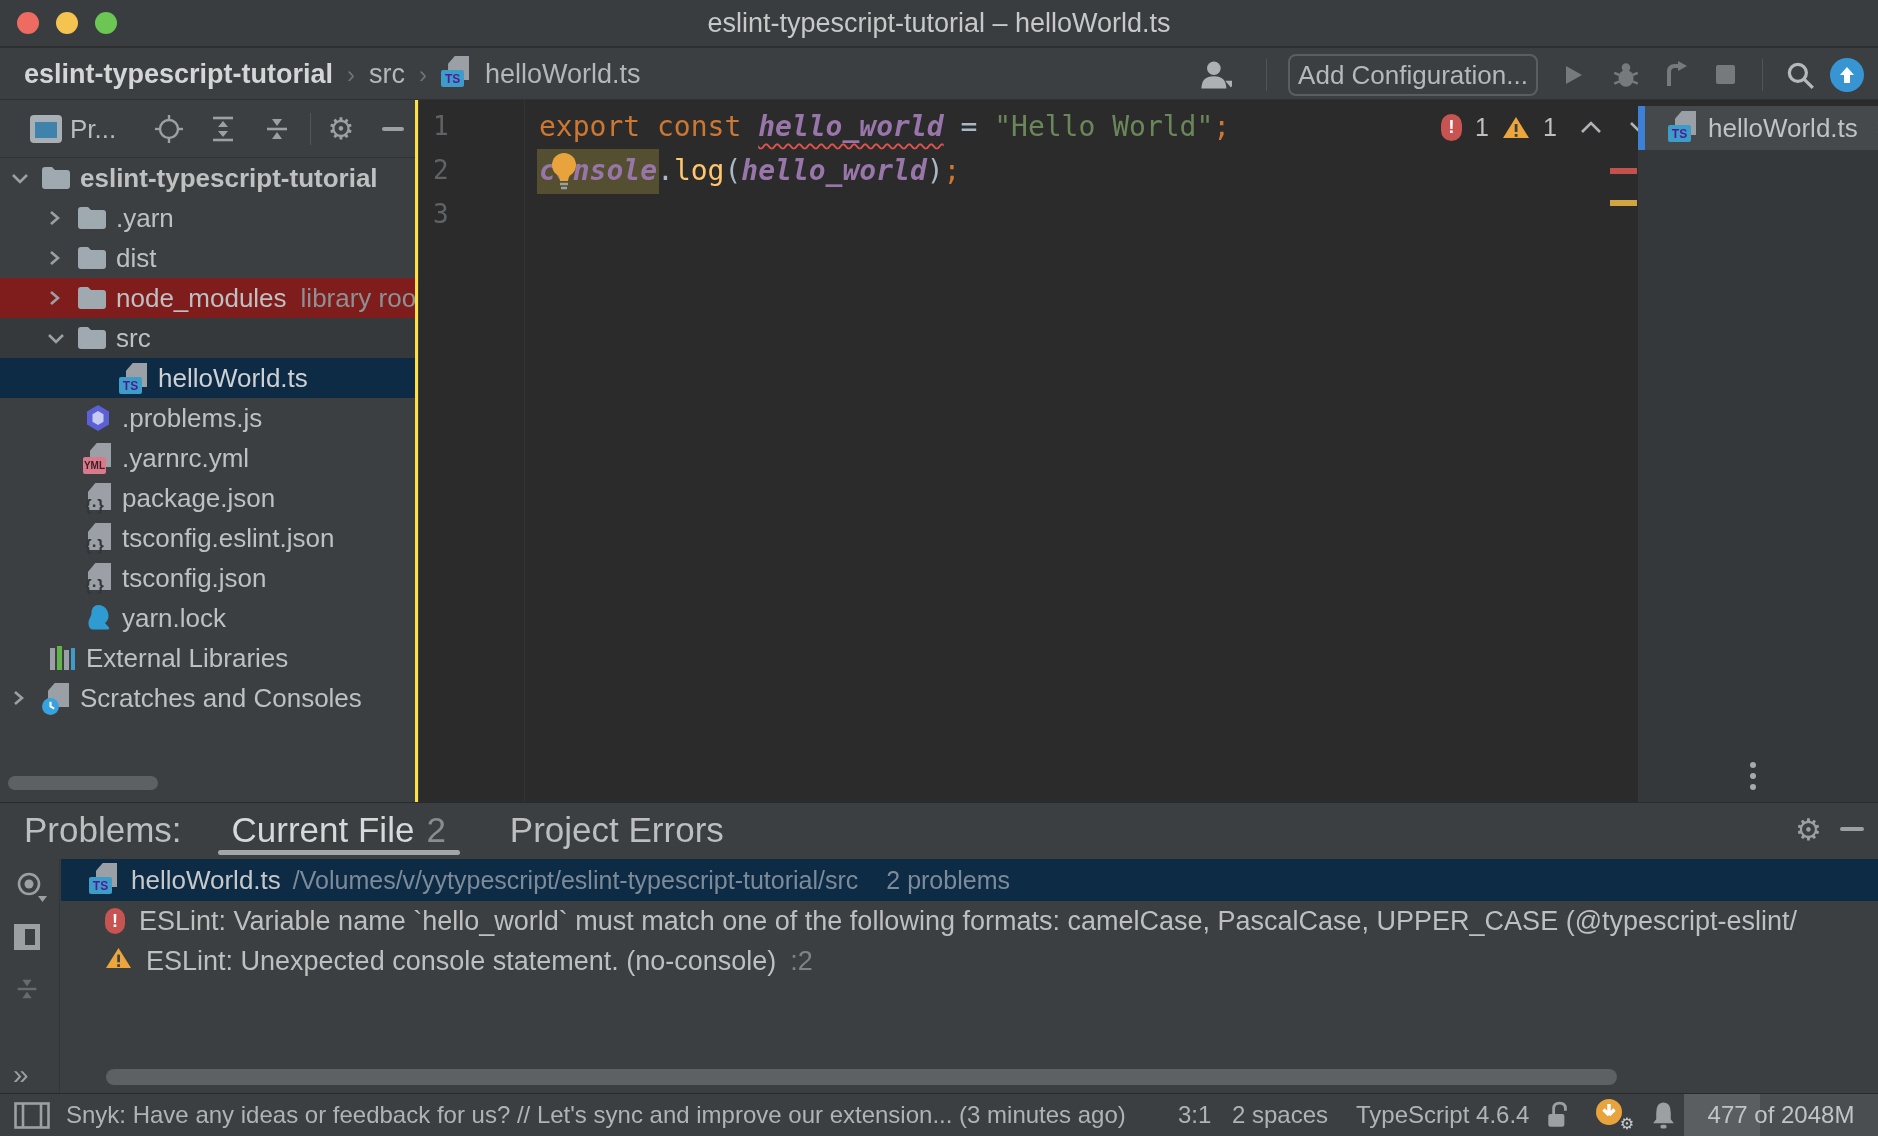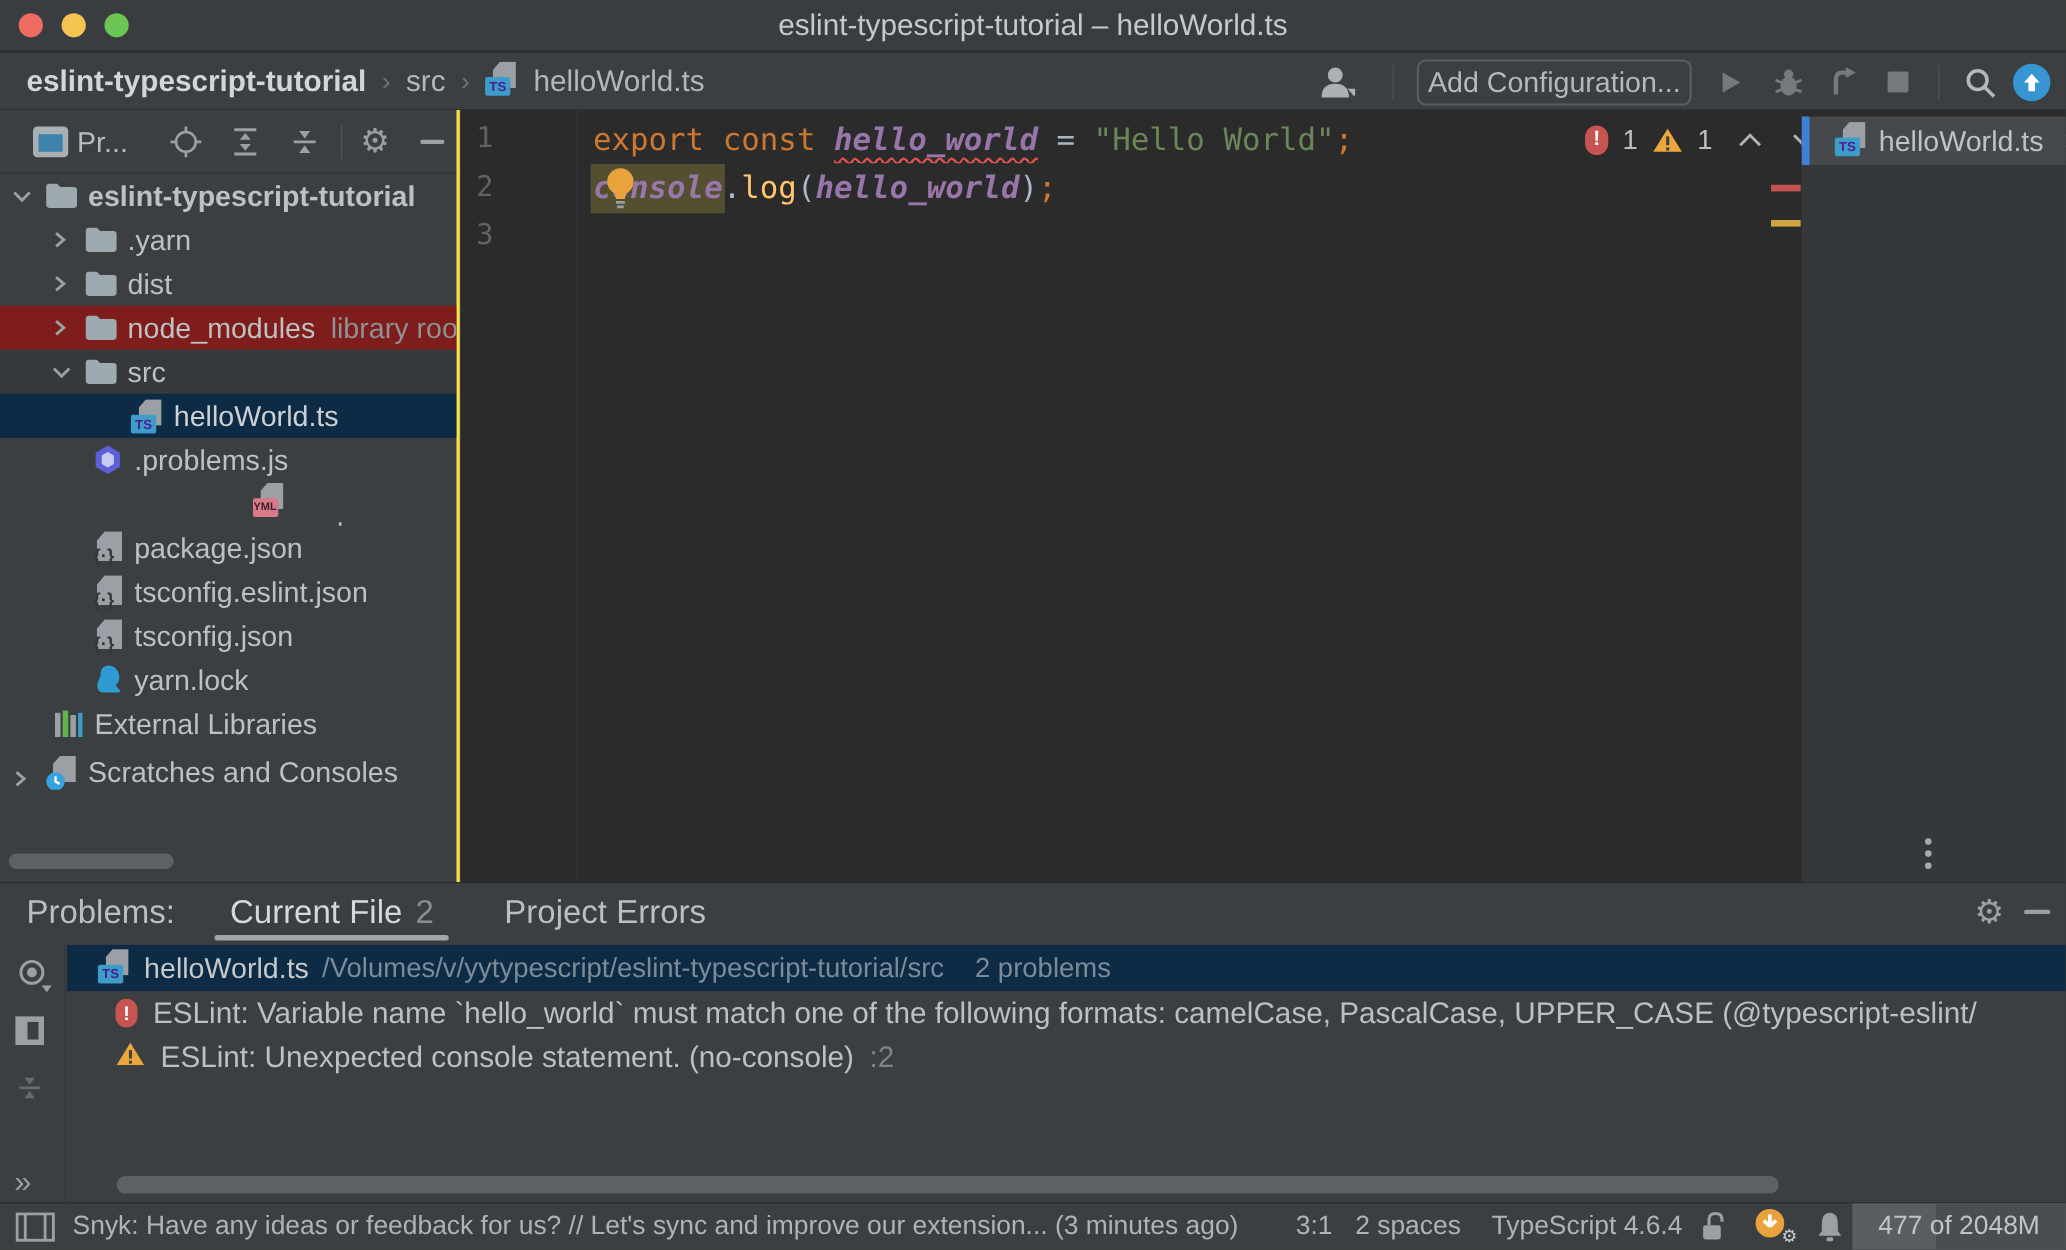--- a/index.html
+++ b/index.html
@@ -103,21 +103,21 @@
   #vtab-close { margin-left:8px; color:#9da0a2; font-size:28px; line-height:28px; }
   #kebab { position:absolute; left:112px; top:656px; }
   #kebab div { width:6px; height:6px; border-radius:50%; background:#a7aaac;
     margin-bottom:5px; }
 
   
   #problems { position:absolute; left:0; top:802px; width:1878px; height:291px;
     background:#3c3f41; border-top:1px solid #282b2d; overflow:hidden; }
   #ptabs { position:absolute; left:0; top:0; width:100%; height:54px;
     display:flex; align-items:center; padding-left:24px; gap:36px;
-    font-size:30px; color:#bcbec0; }
+    font-size:35px; color:#bcbec0; }
   .ptab { position:relative; height:54px; display:flex; align-items:center;
     gap:12px; padding:0 14px; }
   .ptab .cnt { color:#8a8d8f; }
   .ptab.sel { color:#d6d8da; }
   .ptab.sel::after { content:""; position:absolute; left:0; right:0; bottom:2px;
     height:5px; border-radius:3px; background:#a3a6a8; }
   #ptab-gear { position:absolute; right:56px; top:12px; }
   #ptab-min { position:absolute; right:14px; top:24px; width:24px; height:4px;
     background:#9da0a2; border-radius:2px; }
   #ptoolbar { position:absolute; left:0; top:56px; width:60px; bottom:0;
@@ -341,21 +341,21 @@
         </div>
         <div class="tree-row" style="padding-left: 82px;">
           <span class="ticon">
             <svg width="30" height="30" viewBox="0 0 30 30">
               <polygon points="15,2 26,8.5 26,21.5 15,28 4,21.5 4,8.5" fill="#5b60d6"></polygon>
               <polygon points="15,8 20.5,11.2 20.5,18.8 15,22 9.5,18.8 9.5,11.2" fill="#c8cbf0"></polygon>
             </svg>
           </span>
           <span class="tlabel">.problems.js</span>
         </div>
-        <div class="tree-row" style="padding-left: 82px; flex-direction: column;">
+        <div class="tree-row" style="padding-left: 82px;">
           <span class="ticon">
             <span class="fi">
               <span class="fi-page"></span>
               <span class="fi-badge fi-yml">YML</span>
             </span>
           </span>
           <span class="tlabel">.yarnrc.yml</span>
         </div>
         <div class="tree-row" style="padding-left: 82px;">
           <span class="ticon">
@@ -396,21 +396,21 @@
           <span class="ticon">
             <svg width="28" height="28" viewBox="0 0 28 28">
               <rect x="2" y="4" width="5" height="22" fill="#9aa0a6"></rect>
               <rect x="9" y="2" width="5" height="24" fill="#61b44a"></rect>
               <rect x="16" y="6" width="5" height="20" fill="#9aa0a6"></rect>
               <rect x="23" y="4" width="4" height="22" fill="#3d9cc8"></rect>
             </svg>
           </span>
           <span class="tlabel">External Libraries</span>
         </div>
-        <div class="tree-row" style="padding-left: 10px; align-items: flex-end;">
+        <div class="tree-row" style="padding-left: 10px;">
           <span class="chev">
             <svg width="16" height="20" viewBox="0 0 14 20">
               <polyline points="4,4 11,10 4,16" fill="none" stroke="#9da0a2" stroke-width="2.6"></polyline>
             </svg>
           </span>
           <span class="ticon">
             <span class="fi">
               <span class="fi-page"></span>
               <svg width="19" height="19" viewBox="0 0 18 18" style="position:absolute;left:0;bottom:-2px">
                 <circle cx="9" cy="9" r="8" fill="#36a2e0"></circle>

